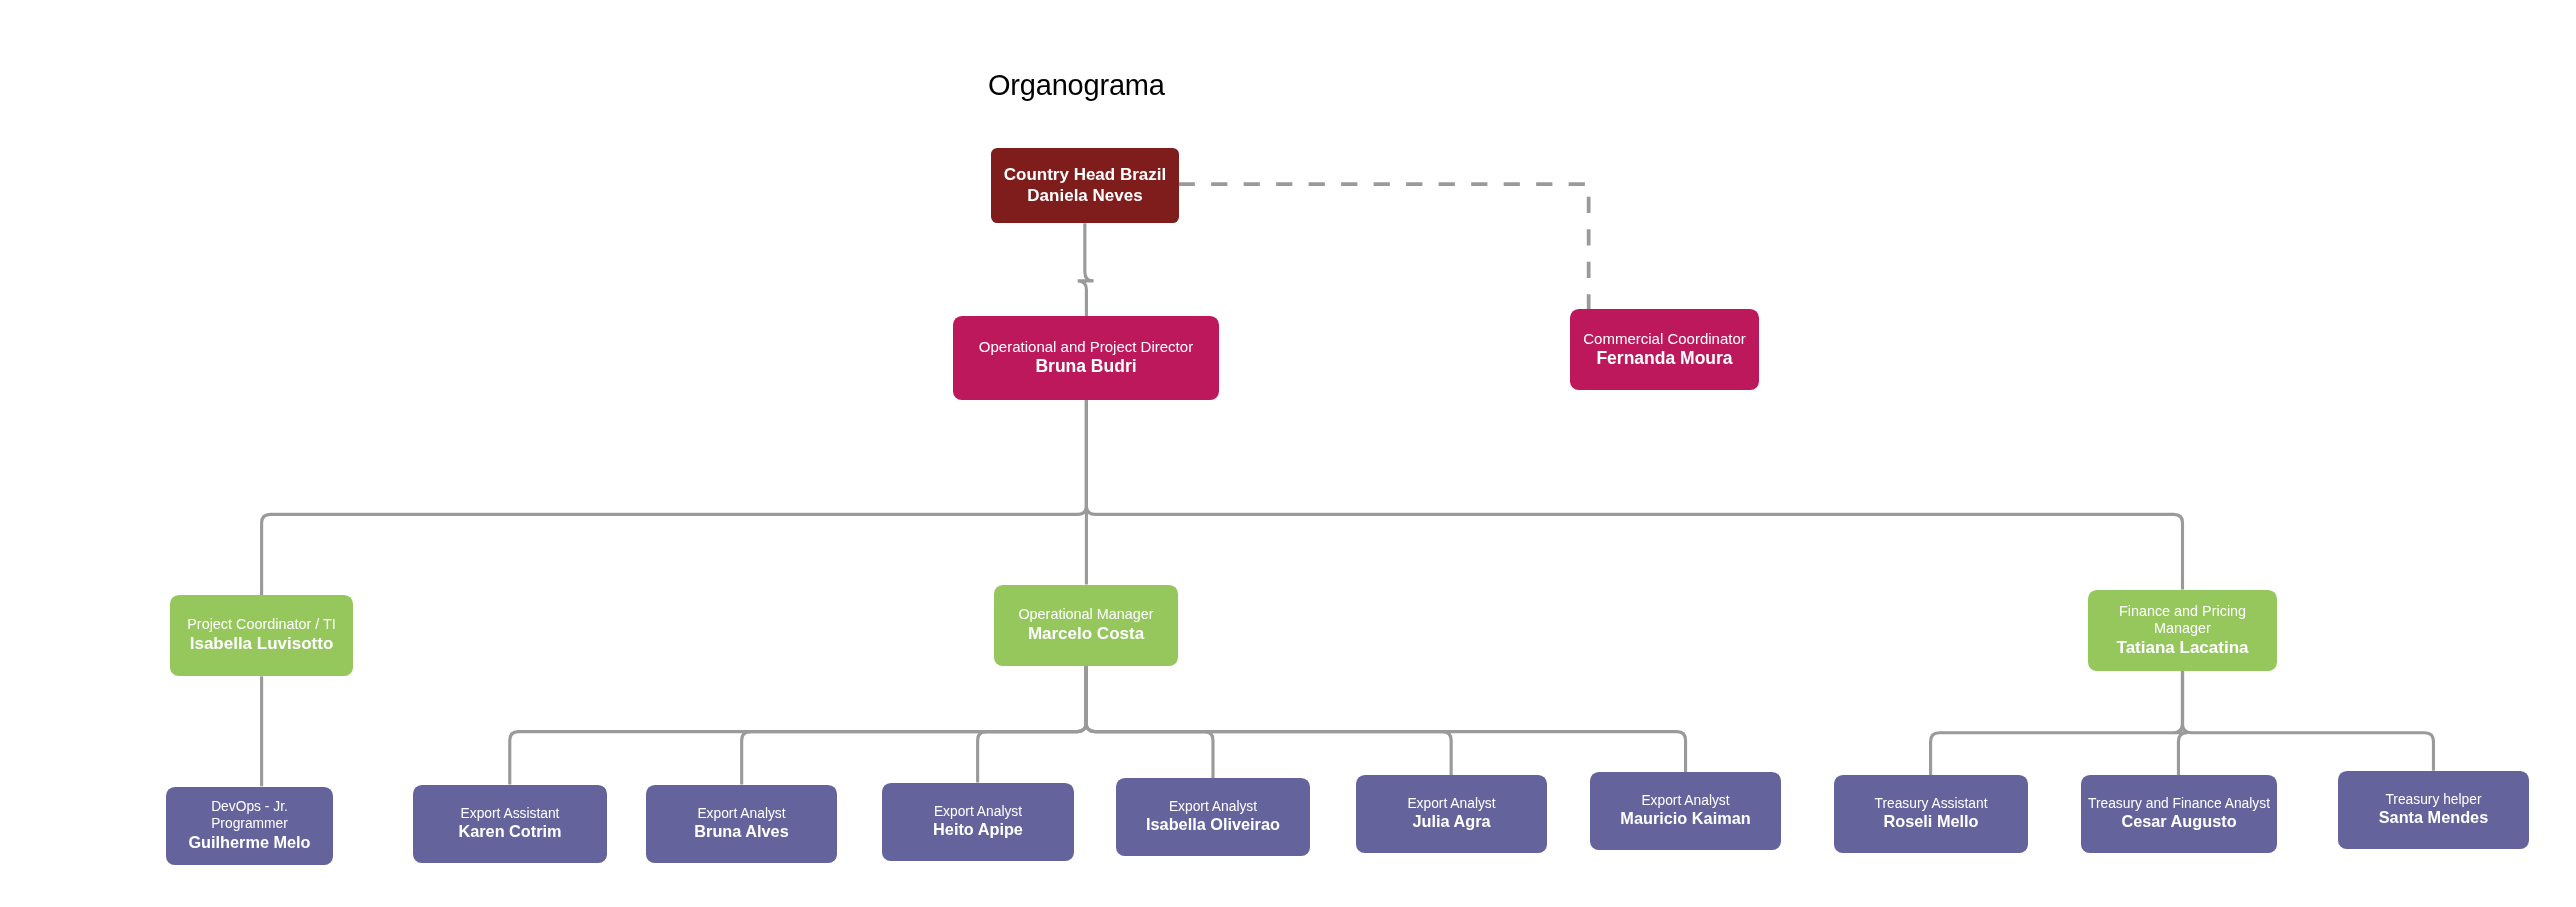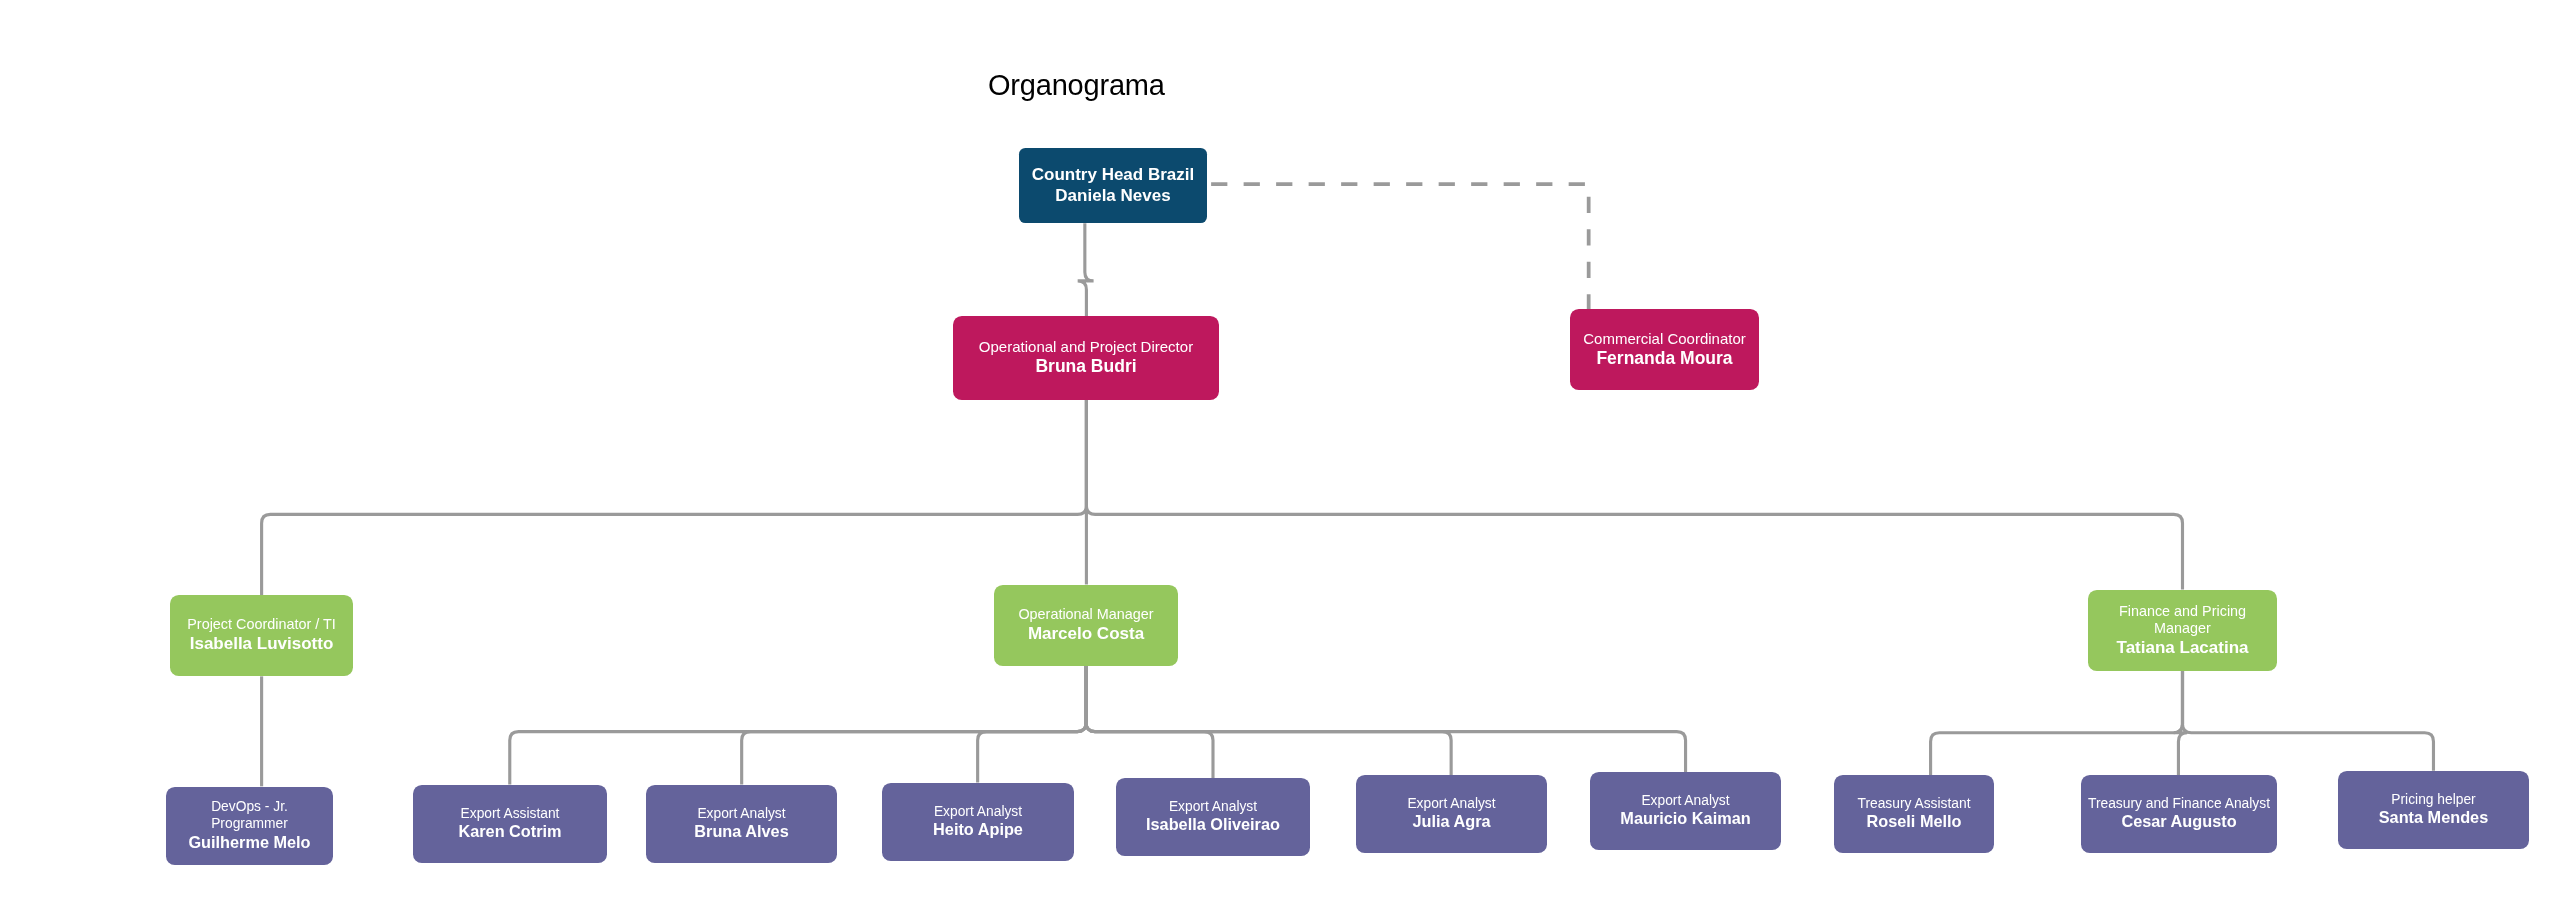--- a/index.html
+++ b/index.html
@@ -55,23 +55,22 @@
     font-weight: normal;
     display: block;
     width: 100%;
   }
   .node .person {
     font-weight: bold;
     display: block;
     width: 100%;
   }
   .node.level-root {
-    background: #0c4a6e;
+    background: #7f1d1d;
     border-radius: 6.3px;
-    margin-left: 28px;
   }
   .node.level-root .role,
   .node.level-root .person {
     font-size: 17px;
     font-weight: bold;
   }
   .node.level-blue {
     background: #be185d;
   }
   .node.level-blue .role { font-size: 15px; }
@@ -158,28 +157,28 @@
         <span class="person">Isabella Oliveirao</span>
       </div>
       <div class="node level-purple" style="left: 1356px; top: 775px; width: 191px; height: 78px;">
         <span class="role">Export Analyst</span>
         <span class="person">Julia Agra</span>
       </div>
       <div class="node level-purple" style="left: 1590px; top: 772px; width: 191px; height: 78px;">
         <span class="role">Export Analyst</span>
         <span class="person">Mauricio Kaiman</span>
       </div>
-      <div class="node level-purple" style="left: 1834px; top: 775px; width: 160px; height: 78px;">
+      <div class="node level-purple" style="left: 1834px; top: 775px; width: 194px; height: 78px;">
         <span class="role">Treasury Assistant</span>
         <span class="person">Roseli Mello</span>
       </div>
       <div class="node level-purple" style="left: 2081px; top: 775px; width: 196px; height: 78px;">
         <span class="role">Treasury and Finance Analyst</span>
         <span class="person">Cesar Augusto</span>
       </div>
       <div class="node level-purple" style="left: 2338px; top: 771px; width: 191px; height: 78px;">
-        <span class="role">Pricing helper</span>
+        <span class="role">Treasury helper</span>
         <span class="person">Santa Mendes</span>
       </div>
     </div>
 
 </div>
 
 
 </body></html>

